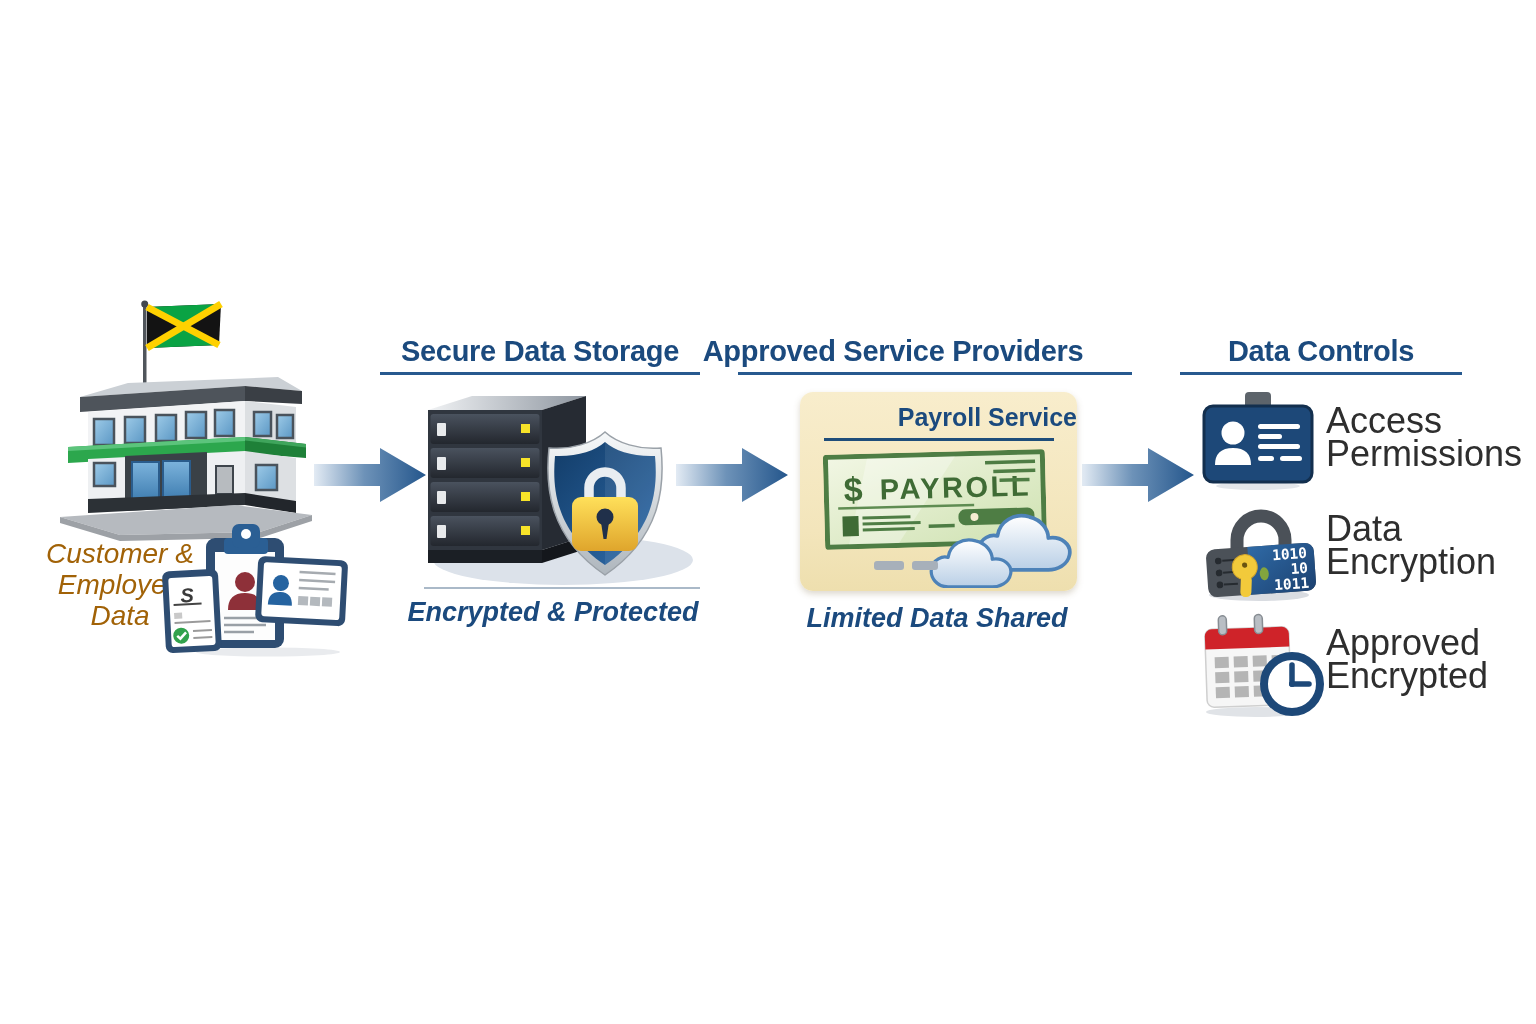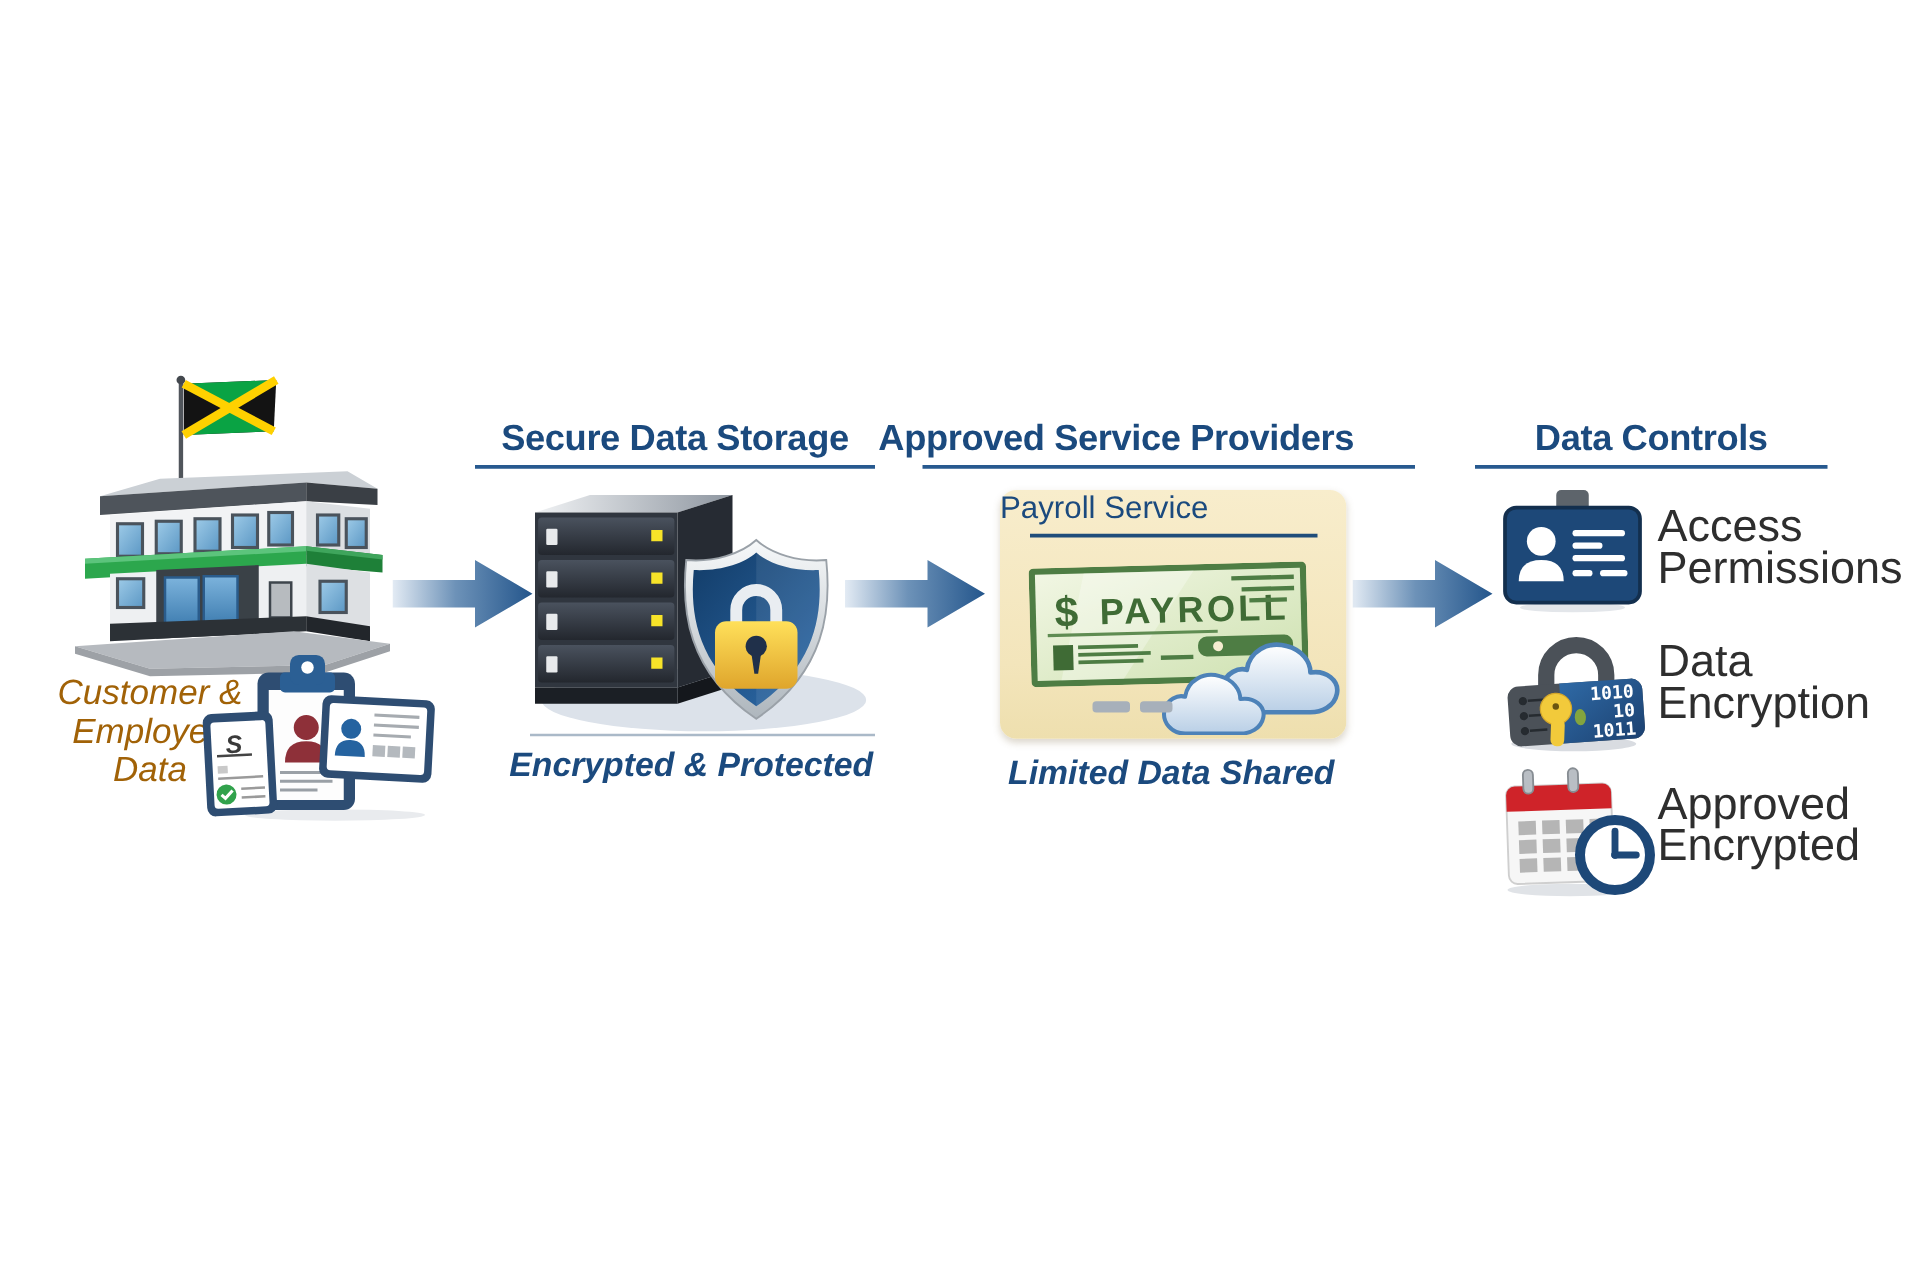--- a/index.html
+++ b/index.html
@@ -11,21 +11,21 @@
   .sec-underline{position:absolute;height:3px;background:#27598f;}
   .caption{position:absolute;color:#1b4a7e;font-weight:bold;font-style:italic;
            font-size:27px;text-align:center;}
   .thin-line{position:absolute;height:2px;background:#aab9c8;}
   .src-label{position:absolute;left:44px;top:538px;width:152px;text-align:center;
              font-style:italic;font-size:28px;line-height:31px;color:#a16207;}
   .ctl-label{position:absolute;left:1326px;color:#2e2e2e;font-size:36px;line-height:33px;}
   .card{position:absolute;left:800px;top:392px;width:277px;height:199px;border-radius:13px;
         background:linear-gradient(180deg,#f8edcc 0%,#f3e5bb 70%,#eedfae 100%);
         box-shadow:0 3px 6px rgba(120,100,60,.25);}
-  .card-title{text-align:left;font-size:25px;font-weight:normal;color:#1b4a7e;}
+  .card-title{text-align:right;margin-top:11px;font-size:25px;font-weight:bold;color:#1b4a7e;}
   .card-rule{width:230px;height:3px;background:#1f4d7a;margin:6px auto 0;}
   .check-svg{position:absolute;left:24px;top:60px;transform:rotate(-1.5deg);}
   .cloud-svg{position:absolute;left:126px;top:110px;}
   .gray-dash{position:absolute;top:169px;height:9px;background:#a7b0ba;border-radius:3px;}
 </style>
 </head>
 <body>
 
 <svg width="0" height="0" style="position:absolute" aria-hidden="true">
   <defs>

